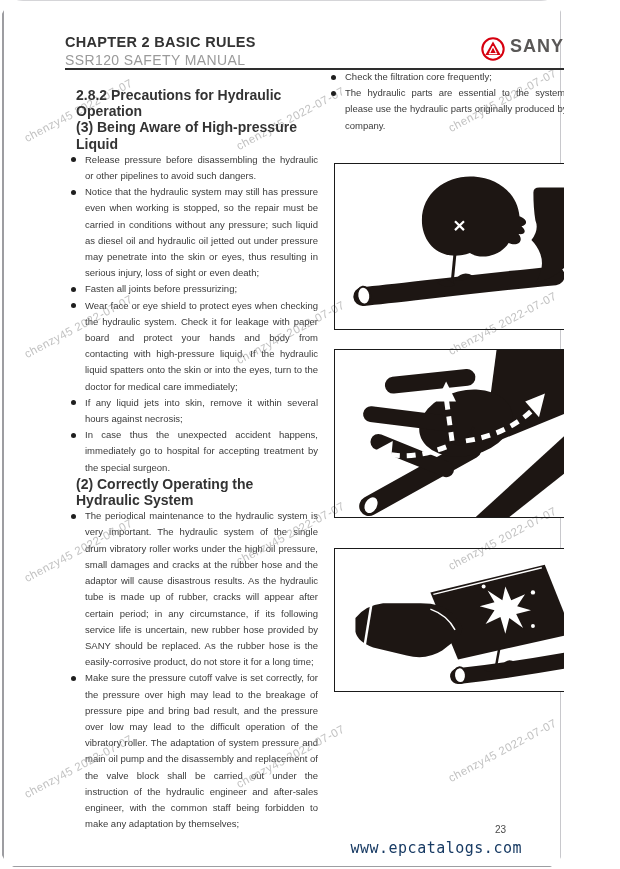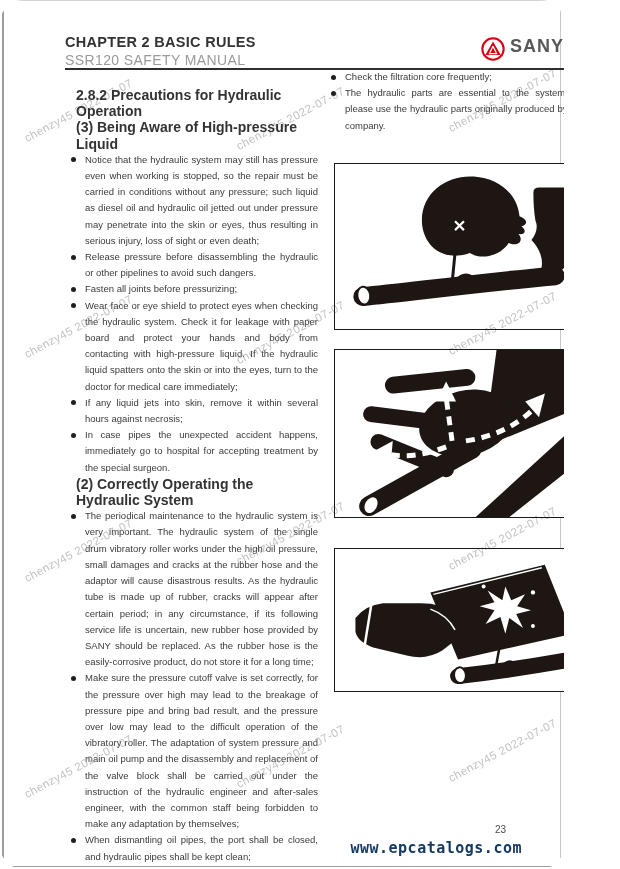--- a/index.html
+++ b/index.html
@@ -37,21 +37,21 @@
   .fig3{top:548px;height:144px;}
 
   
   .wm{position:absolute;white-space:nowrap;font-size:11.5px;color:#c2c2c2;
       transform:rotate(-28deg);transform-origin:left bottom;letter-spacing:.5px;
       z-index:6;mix-blend-mode:darken;pointer-events:none;}
 
   
   .pagenum{position:absolute;right:58px;top:824px;font-size:10px;color:#4a4a4a;}
   .website{position:absolute;right:42px;top:839px;font-family:"DejaVu Sans Mono",monospace;
-           font-weight:bold;font-size:15px;color:#173a63;letter-spacing:.5px;}
+           font-weight:normal;font-size:15px;color:#173a63;letter-spacing:.5px;}
 </style>
 </head>
 <body>
 
 <div class="page">
 
   <div class="edge-left"></div>
   <div class="edge-right"></div>
   <div class="edge-bottom"></div>
   <div class="edge-top"></div>
@@ -68,56 +68,52 @@
       <span class="logo-text">SANY</span>
     </div>
   </div>
 
   <div class="col col-left">
     <h3>2.8.2 Precautions for Hydraulic Operation</h3>
     <h4>(3) Being Aware of High-pressure Liquid</h4>
     <ul class="blist">
       <li>
           <span class="dot"></span>
+          <span class="btxt">Release pressure before disassembling the hydraulic or other pipelines to avoid such dangers.</span>
+        </li>
+      <li>
+          <span class="dot"></span>
           <span class="btxt">Notice that the hydraulic system may still has pressure even when working is stopped, so the repair must be carried in conditions without any pressure; such liquid as diesel oil and hydraulic oil jetted out under pressure may penetrate into the skin or eyes, thus resulting in serious injury, loss of sight or even death;</span>
         </li>
       <li>
           <span class="dot"></span>
-          <span class="btxt">Release pressure before disassembling the hydraulic or other pipelines to avoid such dangers.</span>
-        </li>
-      <li>
-          <span class="dot"></span>
           <span class="btxt">Fasten all joints before pressurizing;</span>
         </li>
       <li>
           <span class="dot"></span>
           <span class="btxt">Wear face or eye shield to protect eyes when checking the hydraulic system. Check it for leakage with paper board and protect your hands and body from contacting with high-pressure liquid. If the hydraulic liquid spatters onto the skin or into the eyes, turn to the doctor for medical care immediately;</span>
         </li>
       <li>
           <span class="dot"></span>
           <span class="btxt">If any liquid jets into skin, remove it within several hours against necrosis;</span>
         </li>
       <li>
           <span class="dot"></span>
-          <span class="btxt">In case pipes the unexpected accident happens, immediately go to hospital for accepting treatment by the special surgeon.</span>
+          <span class="btxt">In case thus the unexpected accident happens, immediately go to hospital for accepting treatment by the special surgeon.</span>
         </li>
     </ul>
     <h4>(2) Correctly Operating the Hydraulic System</h4>
     <ul class="blist">
       <li>
           <span class="dot"></span>
           <span class="btxt">The periodical maintenance to the hydraulic system is very important. The hydraulic system of the single drum vibratory roller works under the high oil pressure, small damages and cracks at the rubber hose and the adaptor will cause disastrous results. As the hydraulic tube is made up of rubber, cracks will appear after certain period; in any circumstance, if its following service life is uncertain, new rubber hose provided by SANY should be replaced. As the rubber hose is the easily-corrosive product, do not store it for a long time;</span>
         </li>
       <li>
           <span class="dot"></span>
           <span class="btxt">Make sure the pressure cutoff valve is set correctly, for the pressure over high may lead to the breakage of pressure pipe and bring bad result, and the pressure over low may lead to the difficult operation of the vibratory roller. The adaptation of system pressure and main oil pump and the disassembly and replacement of the valve block shall be carried out under the instruction of the hydraulic engineer and after-sales engineer, with the common staff being forbidden to make any adaptation by themselves;</span>
-        </li>
-      <li>
-          <span class="dot"></span>
-          <span class="btxt">When dismantling oil pipes, the port shall be closed, and hydraulic pipes shall be kept clean;</span>
         </li>
     </ul>
   </div>
 
   <div class="col col-right">
     <ul class="blist">
       <li>
           <span class="dot"></span>
           <span class="btxt">Check the filtration core frequently;</span>
         </li>

